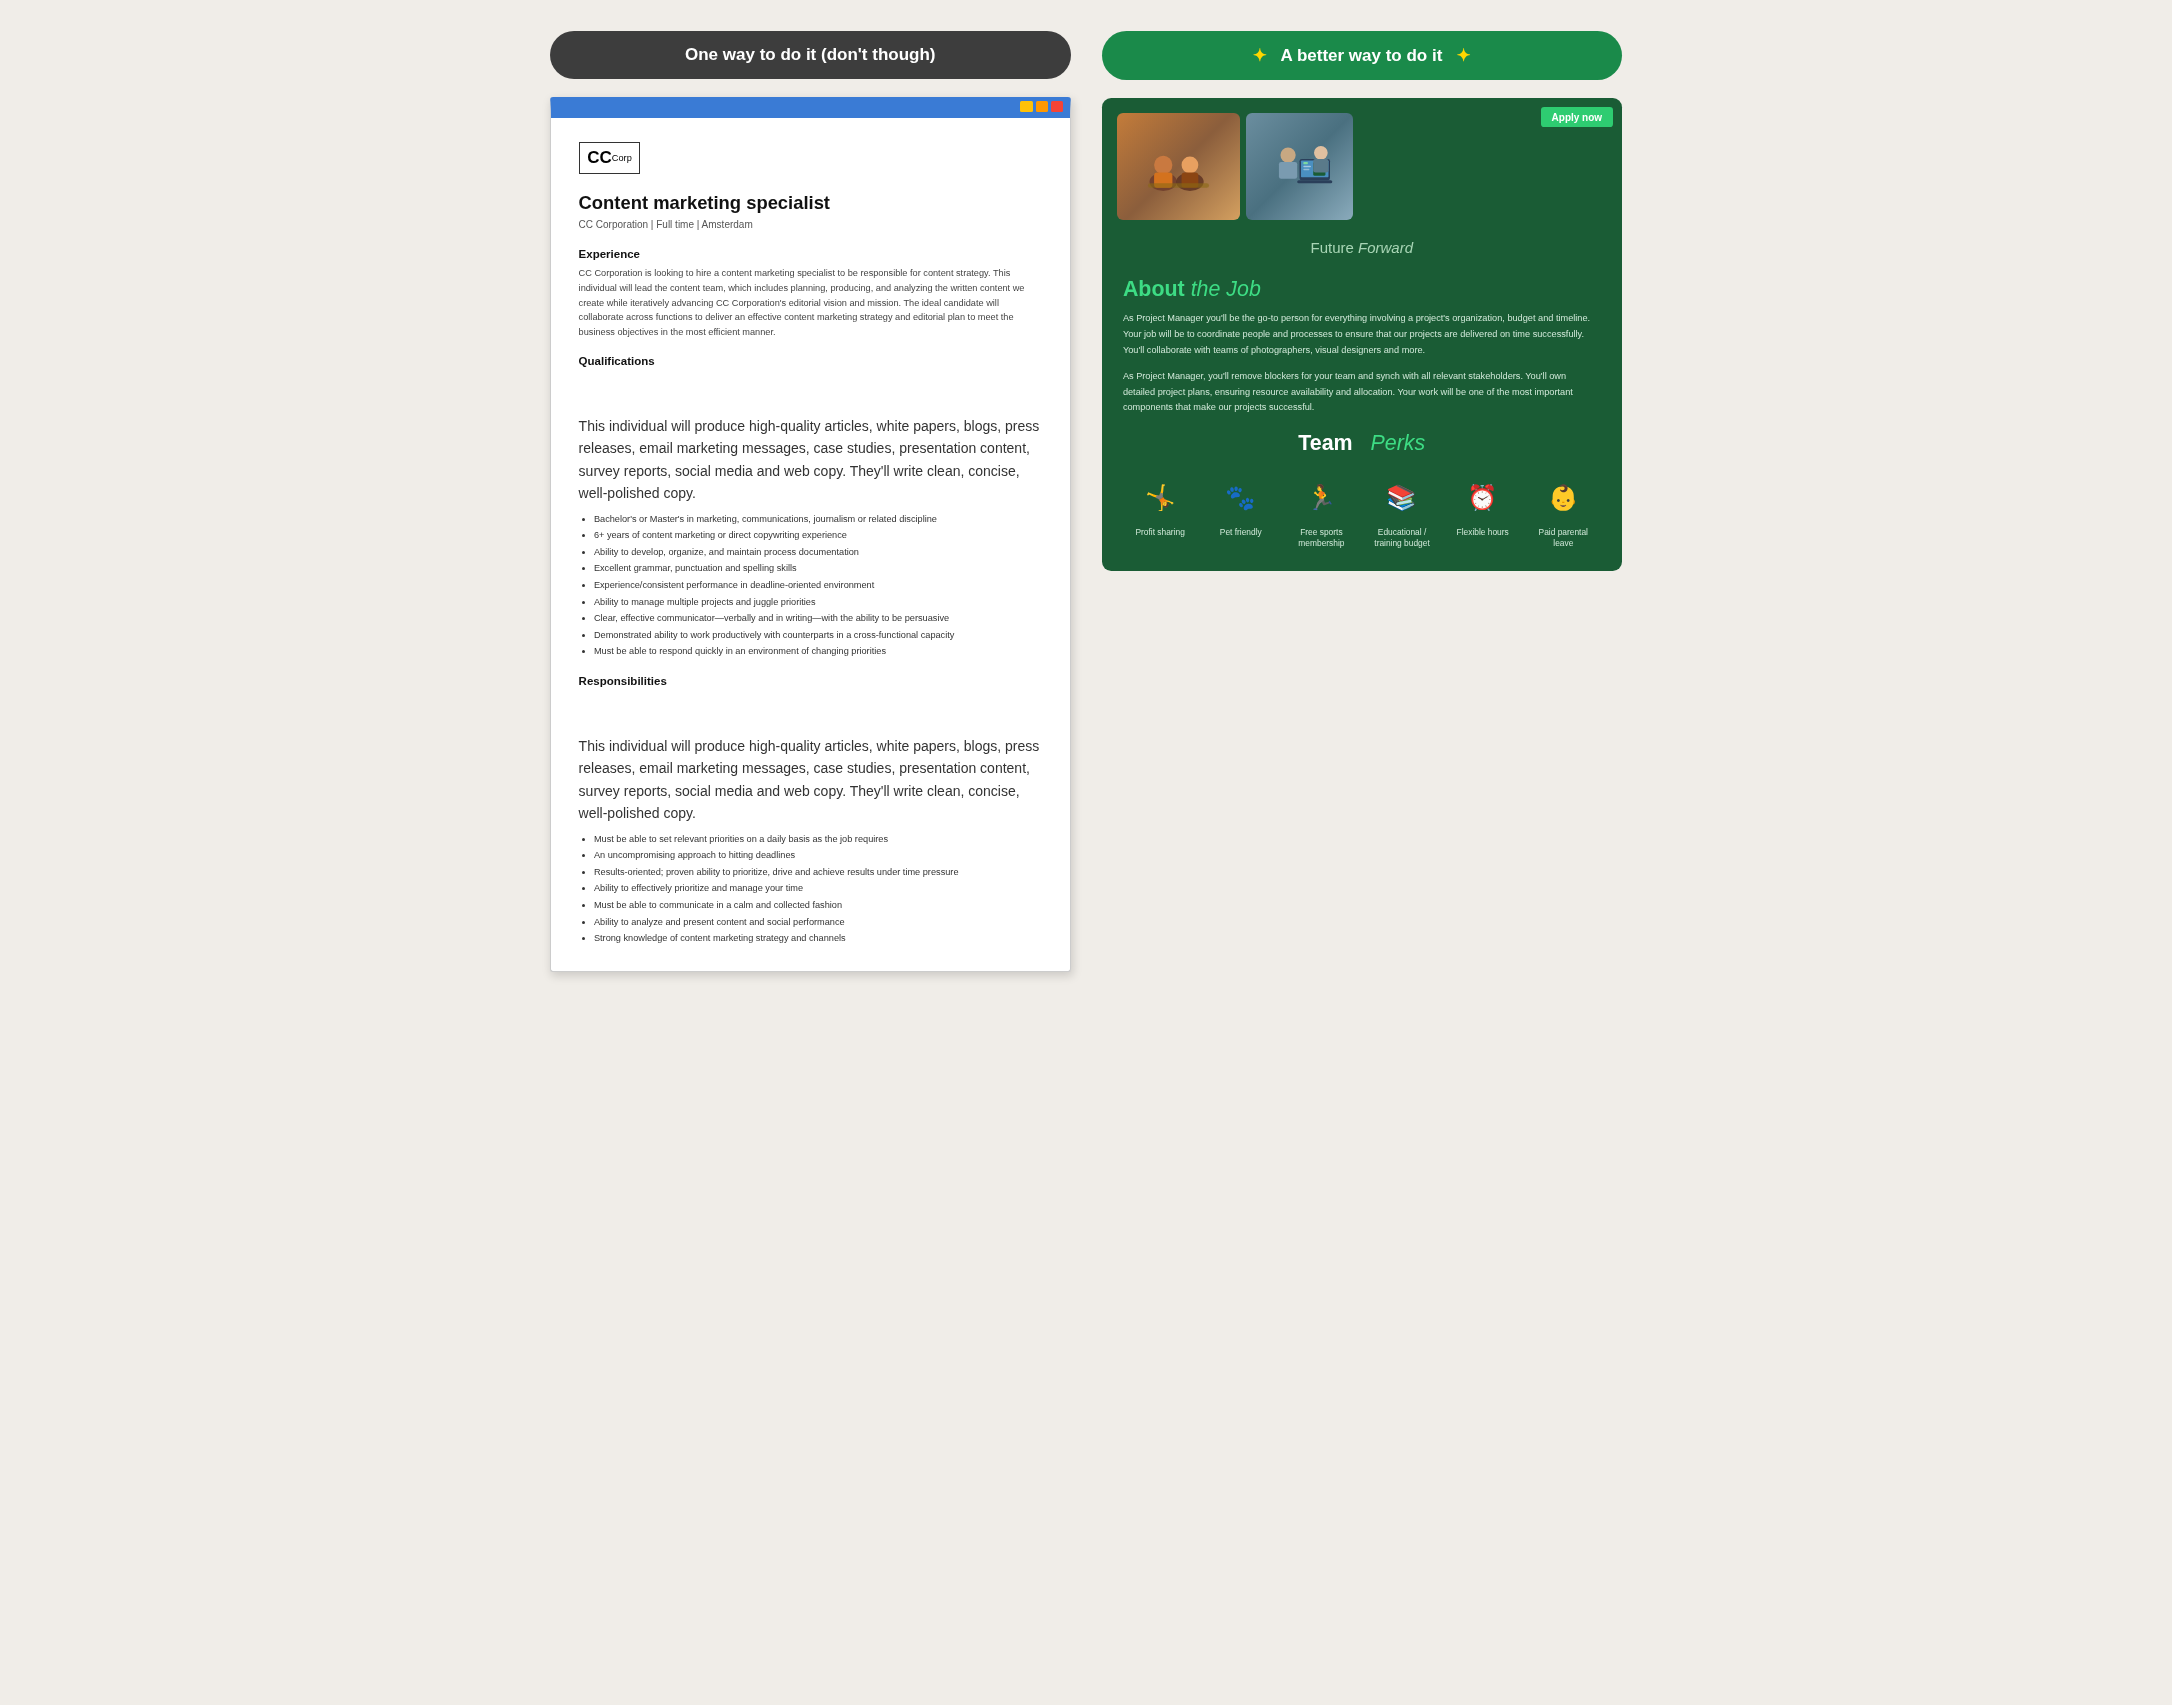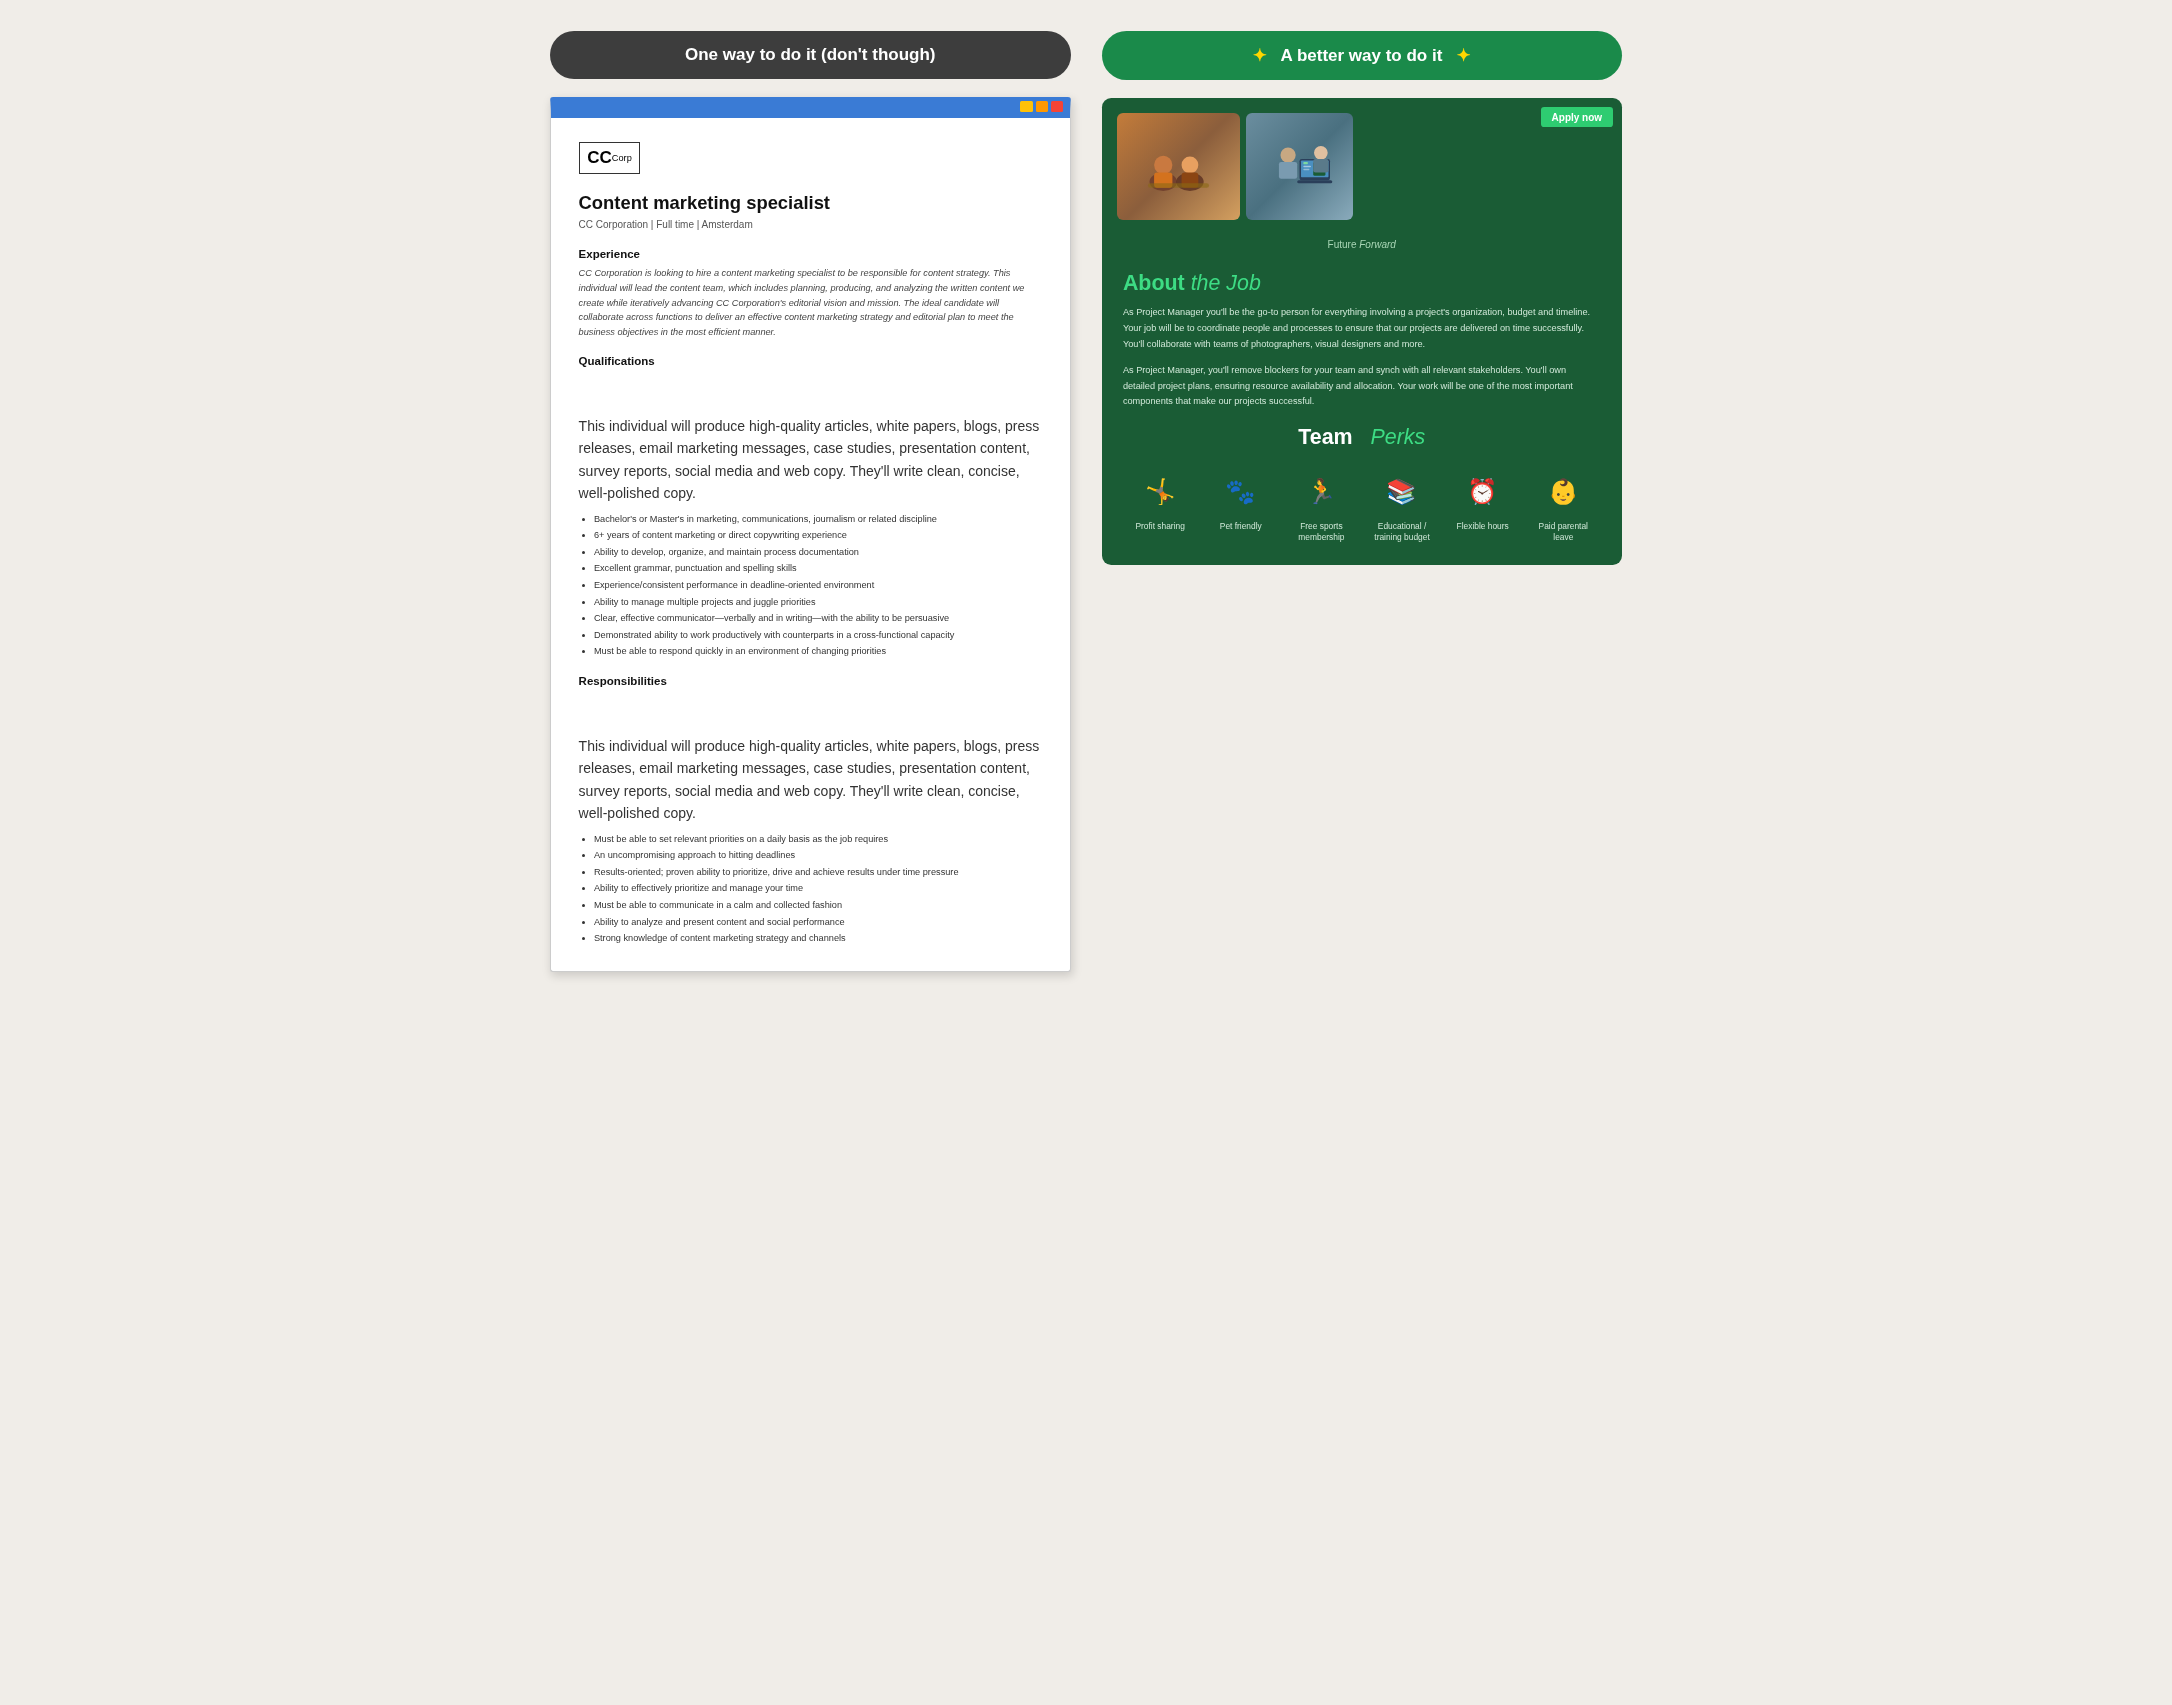--- a/index.html
+++ b/index.html
@@ -100,21 +100,20 @@
       font-size: 11.5px;
       font-weight: 700;
       color: #111;
       margin-bottom: 6.1px;
       margin-top: 15.3px;
     }
     .description-text {
       font-size: 9.2px;
       color: #444;
       line-height: 1.6;
-      font-style: italic;
       margin-bottom: 12.3px;
     }
     .qualifications-intro {
       font-size: 14px;
       color: #333;
       line-height: 1.6;
       margin-bottom: 6.1px;
       margin-top: 48px;
     }
     .bullet-list {
@@ -191,21 +190,21 @@
       height: 100%;
       background: linear-gradient(135deg, #6b8e9f 0%, #4a7080 50%, #8aabbc 100%);
       display: flex;
       align-items: center;
       justify-content: center;
     }
     .good-panel-inner {
       padding: 18.4px 21.4px 21.4px;
     }
     .future-forward {
-      font-size: 10px;
+      font-size: 15px;
       font-style: italic;
       color: #a8d5b5;
       text-align: center;
       margin-bottom: 6.1px;
     }
     .future-forward span {
       font-style: normal;
     }
     .looking-for {
       font-size: 27.6px;

